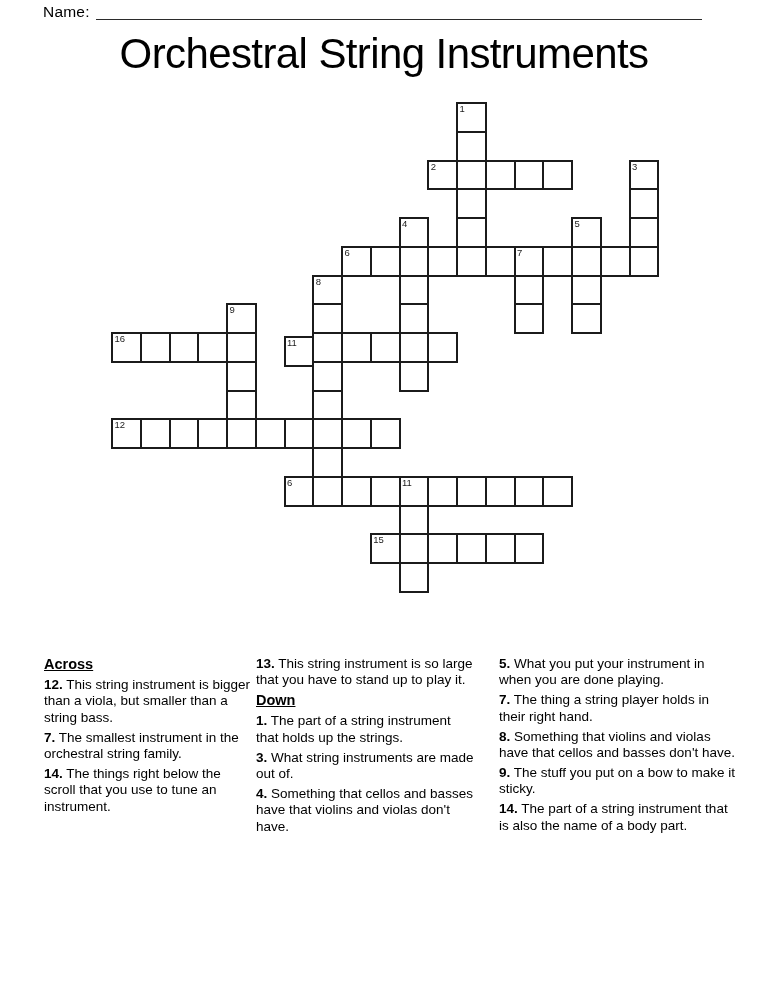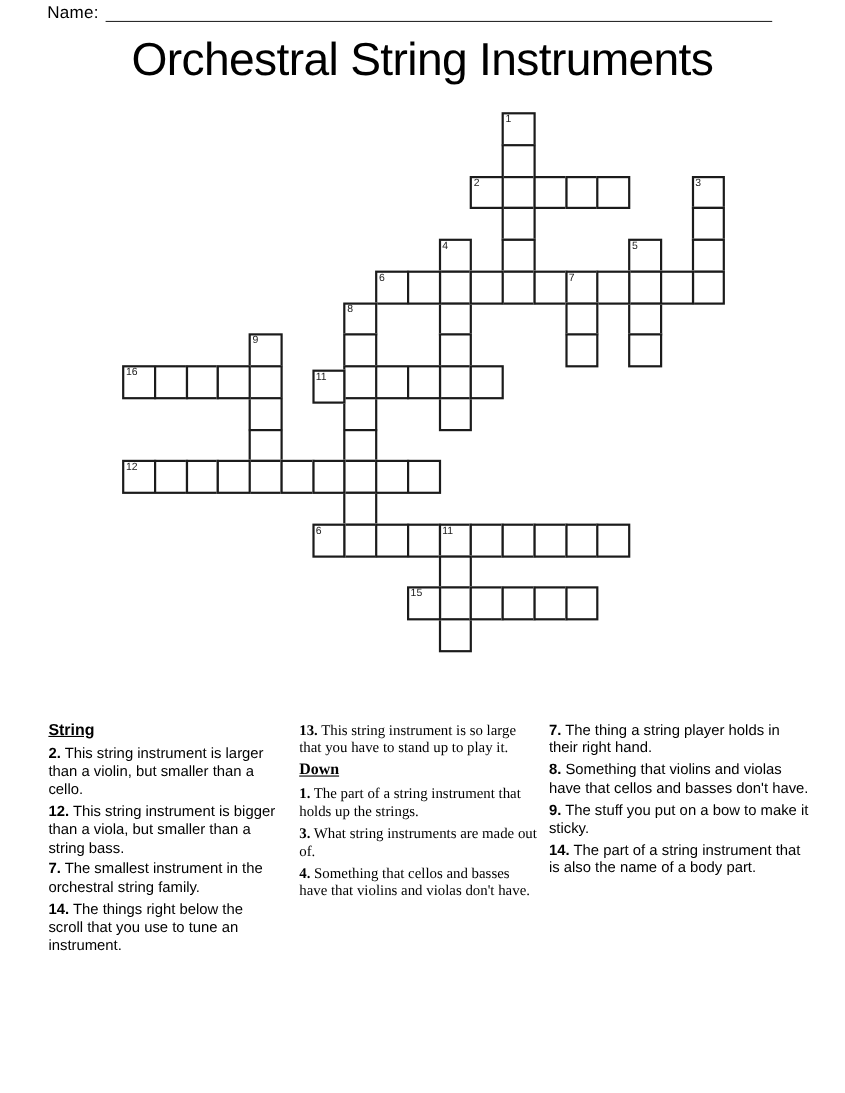--- a/index.html
+++ b/index.html
@@ -74,21 +74,21 @@
   
   .clues {
     position: absolute;
     top: 656px;
     left: 44px;
     right: 20px;
     height: 300px;
   }
   .clue-col { position: absolute; top: 0; }
   .clue-col-1 { left: 0;    width: 209px; }
-  .clue-col-2 { left: 228px; width: 220px; font-family: Liberation Serif, serif; }
+  .clue-col-2 { left: 212px; width: 220px; }
   .clue-col-3 { left: 455px; width: 237px; }
   .clue-header {
     font-size: 14.5px;
     font-weight: 700;
     text-decoration: underline;
     margin: 0 0 4px 0;
     line-height: 17px;
   }
   .clue {
     margin: 0 0 3.5px 0;
@@ -216,34 +216,34 @@
         <span class="cellnum">15</span>
       </div>
       <div class="cell" style="left: 427.25px; top: 533.25px;"></div>
       <div class="cell" style="left: 456px; top: 533.25px;"></div>
       <div class="cell" style="left: 484.75px; top: 533.25px;"></div>
       <div class="cell" style="left: 513.5px; top: 533.25px;"></div>
     </div>
 
   <div class="clues">
     <div class="clue-col clue-col-1">
-        <div class="clue-header">String</div>
-        <p class="clue"><b>2.</b> This string instrument is larger than a violin, but smaller than a cello.</p>
+        <div class="clue-header">Across</div>
         <p class="clue"><b>12.</b> This string instrument is bigger than a viola, but smaller than a string bass.</p>
         <p class="clue"><b>7.</b> The smallest instrument in the orchestral string family.</p>
         <p class="clue"><b>14.</b> The things right below the scroll that you use to tune an instrument.</p>
       </div>
     <div class="clue-col clue-col-2">
         <p class="clue"><b>13.</b> This string instrument is so large that you have to stand up to play it.</p>
         <div class="clue-header">Down</div>
         <p class="clue"><b>1.</b> The part of a string instrument that holds up the strings.</p>
         <p class="clue"><b>3.</b> What string instruments are made out of.</p>
         <p class="clue"><b>4.</b> Something that cellos and basses have that violins and violas don't have.</p>
       </div>
     <div class="clue-col clue-col-3">
+        <p class="clue"><b>5.</b> What you put your instrument in when you are done playing.</p>
         <p class="clue"><b>7.</b> The thing a string player holds in their right hand.</p>
         <p class="clue"><b>8.</b> Something that violins and violas have that cellos and basses don't have.</p>
         <p class="clue"><b>9.</b> The stuff you put on a bow to make it sticky.</p>
         <p class="clue"><b>14.</b> The part of a string instrument that is also the name of a body part.</p>
       </div>
   </div>
 
 </div>
 
 </body></html>

